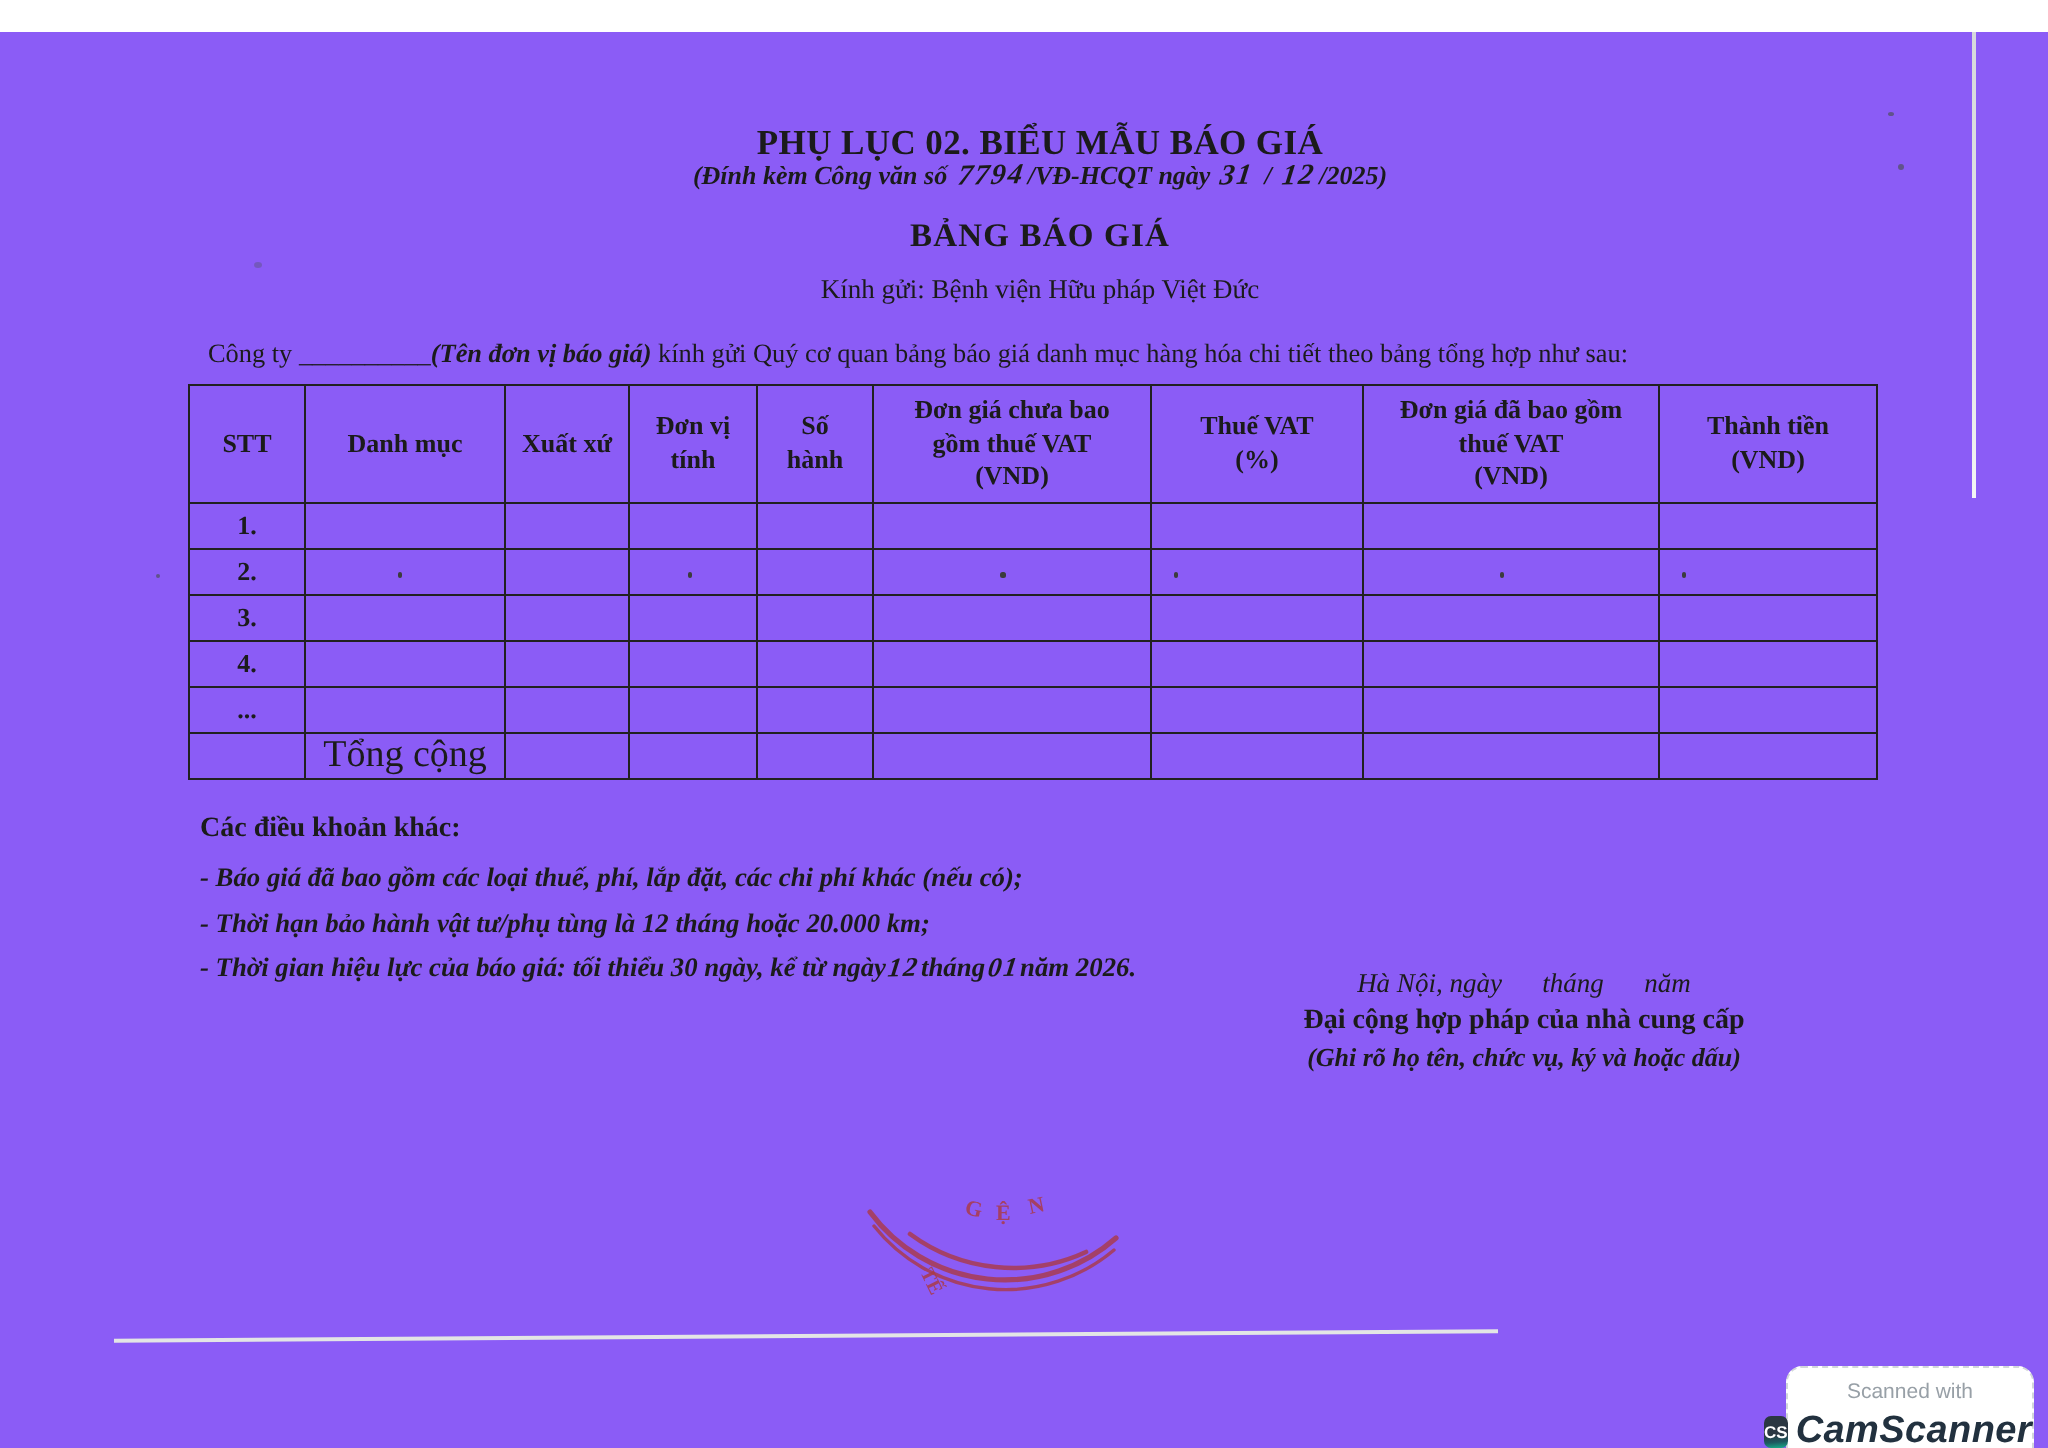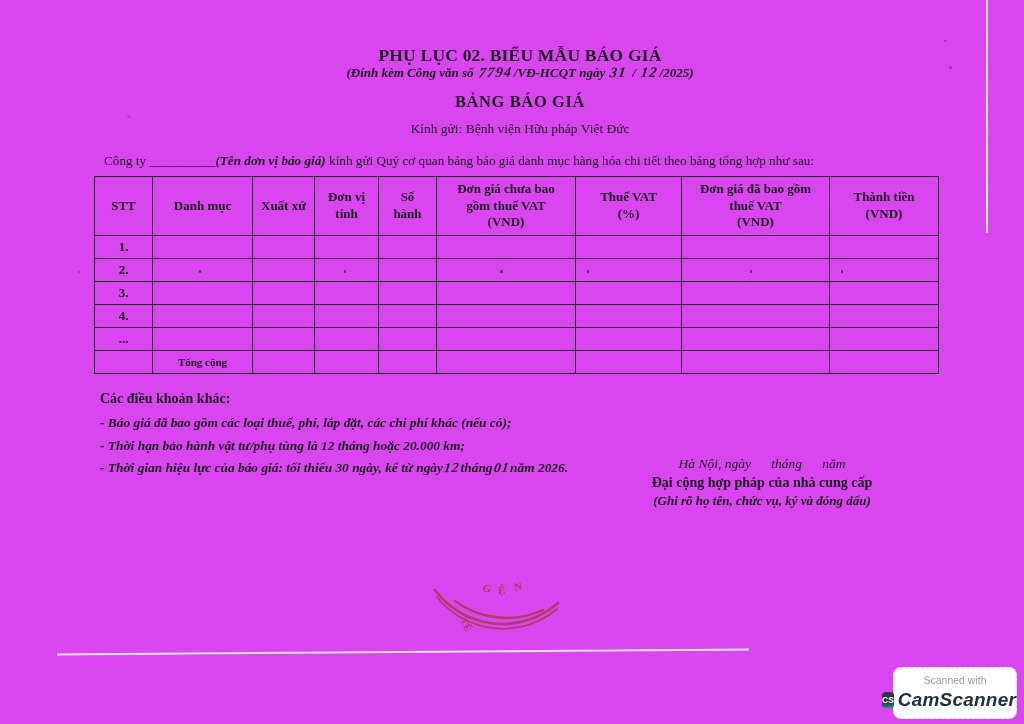--- a/index.html
+++ b/index.html
@@ -4,21 +4,21 @@
 <style>
   html,body { margin:0; padding:0; }
   body {
     width:1024px; height:724px;
     background:#ffffff;
     font-family:"Liberation Serif","DejaVu Serif",serif;
     color:#1b1b1b;
     overflow:hidden;
     position:relative;
   }
-  .page { position:absolute; inset:0; background:#d946ef; }
+  .page { position:absolute; inset:0; background:#8b5cf6;margin-top:16px; }
   .abs { position:absolute; }
   .center-col { left:16px; width:1008px; text-align:center; }
 
   .title { top:45px; font-size:17.5px; font-weight:bold; letter-spacing:.2px; }
   .subtitle { top:64px; font-size:13px; font-style:italic; font-weight:600; }
   .form-title { top:92px; font-size:16.5px; font-weight:bold; letter-spacing:.6px; }
   .recipient { top:121px; font-size:13.5px; }
 
   .intro { top:153px; left:104px; width:905px; font-size:13.2px; text-align:left; }
   .hint { font-style:italic; font-weight:bold; }
@@ -37,34 +37,34 @@
   }
   .quote th, .quote td { border:1.4px solid #212121; padding:0 2px; }
   .quote thead th {
     height:58px; font-size:13px; font-weight:bold;
     text-align:center; vertical-align:middle;
     white-space:pre-line; line-height:1.3;
     border-bottom:1.8px solid #212121;
   }
   .quote tbody tr { height:23px; }
   .quote td.stt { text-align:center; font-weight:bold; font-size:13px; }
-  .quote td.total { text-align:center; font-weight:bold; font-size:11px; }
+  .quote td.total { text-align:center; font-weight:normal; font-size:19px; }
   .quote td.spot { position:relative; }
   .quote td.spot::after {
     content:""; position:absolute; top:50%; left:46%;
     width:2.5px; height:2.5px; background:#3c3c3c; border-radius:50%;
   }
   .quote td.spot-l::after { left:10%; }
 
   .terms { left:100px; top:391px; text-align:left; }
   .terms-h { font-size:14px; font-weight:bold; margin-bottom:7px; }
   .term { font-size:13.4px; font-weight:bold; font-style:italic; margin-bottom:4.5px; line-height:1.35; }
   .term .hw { font-size:13.5px; margin:0 1px; }
 
-  .sig { left:612px; top:456px; width:300px; text-align:center; }
+  .sig { left:612px; top:468px; width:300px; text-align:center; }
   .sig-place { font-size:13.5px; font-style:italic; white-space:pre; }
   .sig-rep { font-size:14px; font-weight:bold; margin-top:3px; }
   .sig-note { font-size:13px; font-style:italic; font-weight:600; margin-top:2px; }
 
   .stamp { left:430px; top:576px; width:134px; height:80px; }
 
   .watermark {
     left:893px; top:667px; width:122px;
     background:#ffffff;
     border:1.5px dashed #d2d7da; border-radius:8px;
@@ -221,21 +221,21 @@
   <div class="abs terms">
     <div class="terms-h">Các điều khoản khác:</div>
     <div class="term">- Báo giá đã bao gồm các loại thuế, phí, lắp đặt, các chi phí khác (nếu có);</div>
     <div class="term">- Thời hạn bảo hành vật tư/phụ tùng là 12 tháng hoặc 20.000 km;</div>
     <div class="term"><span>- Thời gian hiệu lực của báo giá: tối thiểu 30 ngày, kể từ ngày</span><span class="hw">12</span><span>tháng</span><span class="hw">01</span><span>năm 2026.</span></div>
   </div>
 
   <div class="abs sig">
     <div class="sig-place">Hà Nội, ngày      tháng      năm</div>
     <div class="sig-rep">Đại cộng hợp pháp của nhà cung cấp</div>
-    <div class="sig-note">(Ghi rõ họ tên, chức vụ, ký và đóng dấu)</div>
+    <div class="sig-note">(Ghi rõ họ tên, chức vụ, ký và hoặc dấu)</div>
   </div>
 
   <svg class="abs stamp" viewBox="0 0 134 80" aria-hidden="true">
     <g fill="none" stroke="#a93b49" stroke-opacity=".82" stroke-linecap="round">
       <path d="M 5 14 A 84 84 0 0 0 128 27" stroke-width="2.6"></path>
       <path d="M 7 21 A 84 84 0 0 0 127 33" stroke-width="1.7"></path>
       <path d="M 25 25 A 87 87 0 0 0 113 34" stroke-width="2.3"></path>
     </g>
     <g fill="#a93b49" fill-opacity=".85" font-family="'Liberation Serif',serif" font-weight="bold">
       <text x="30" y="44" font-size="10" transform="rotate(64 30 44)">TẾ</text>

